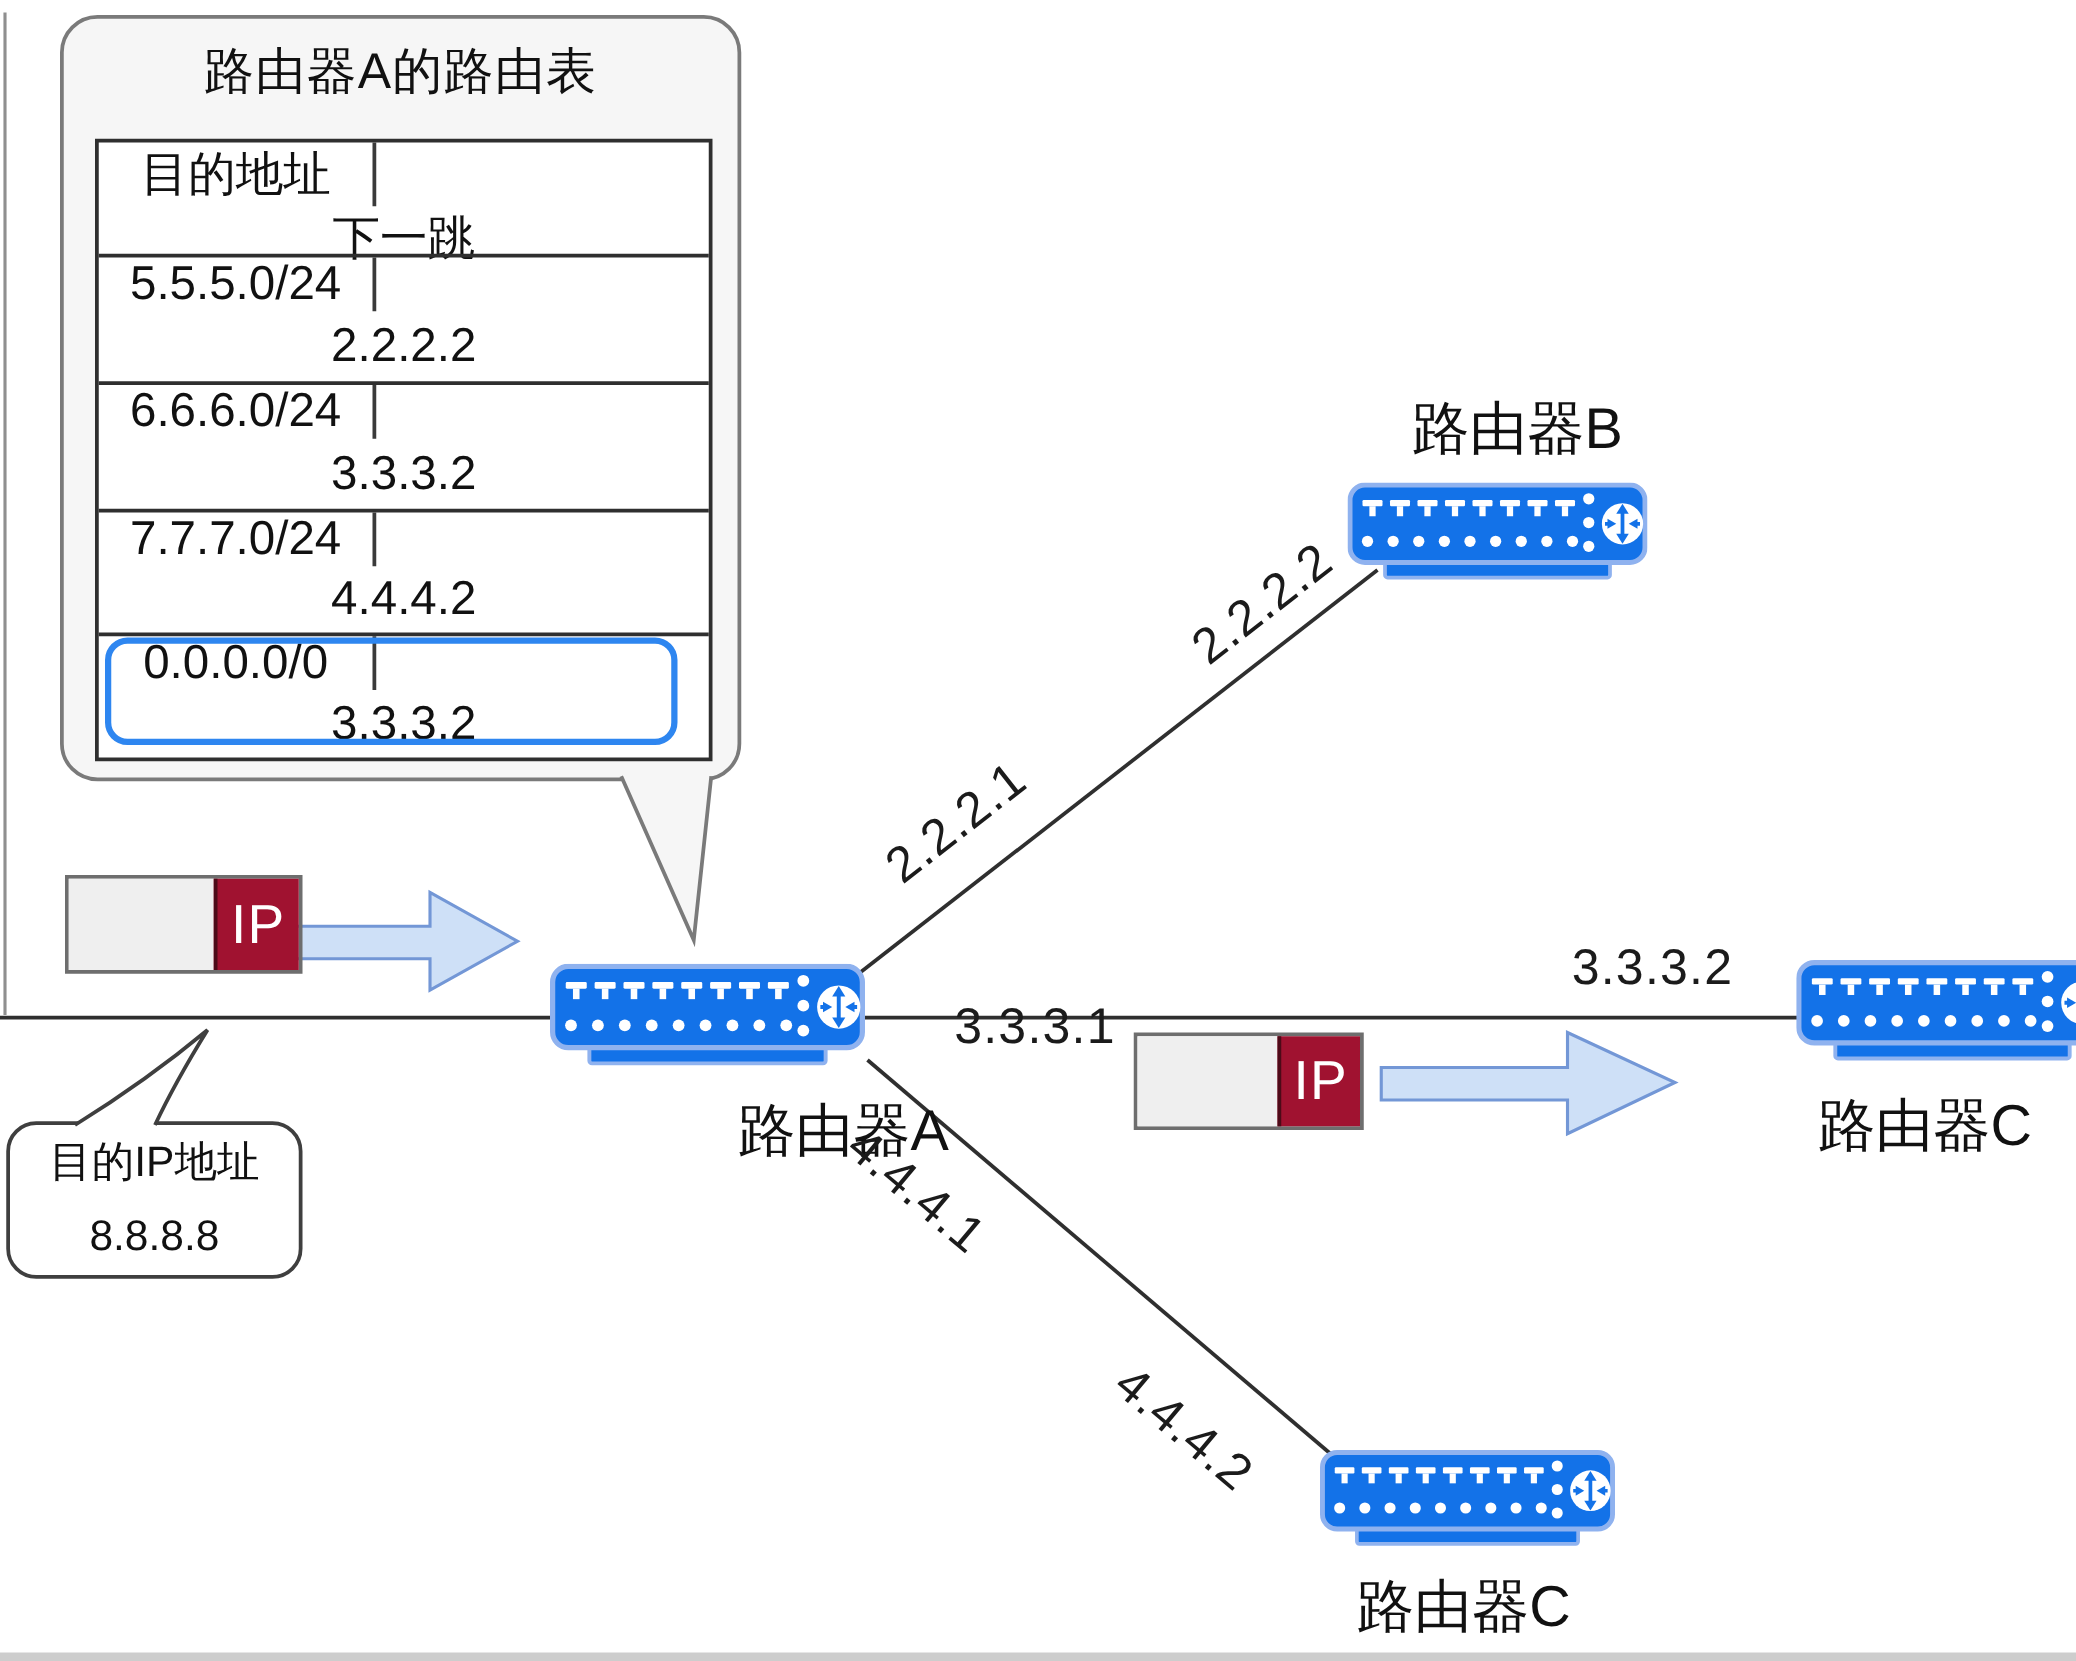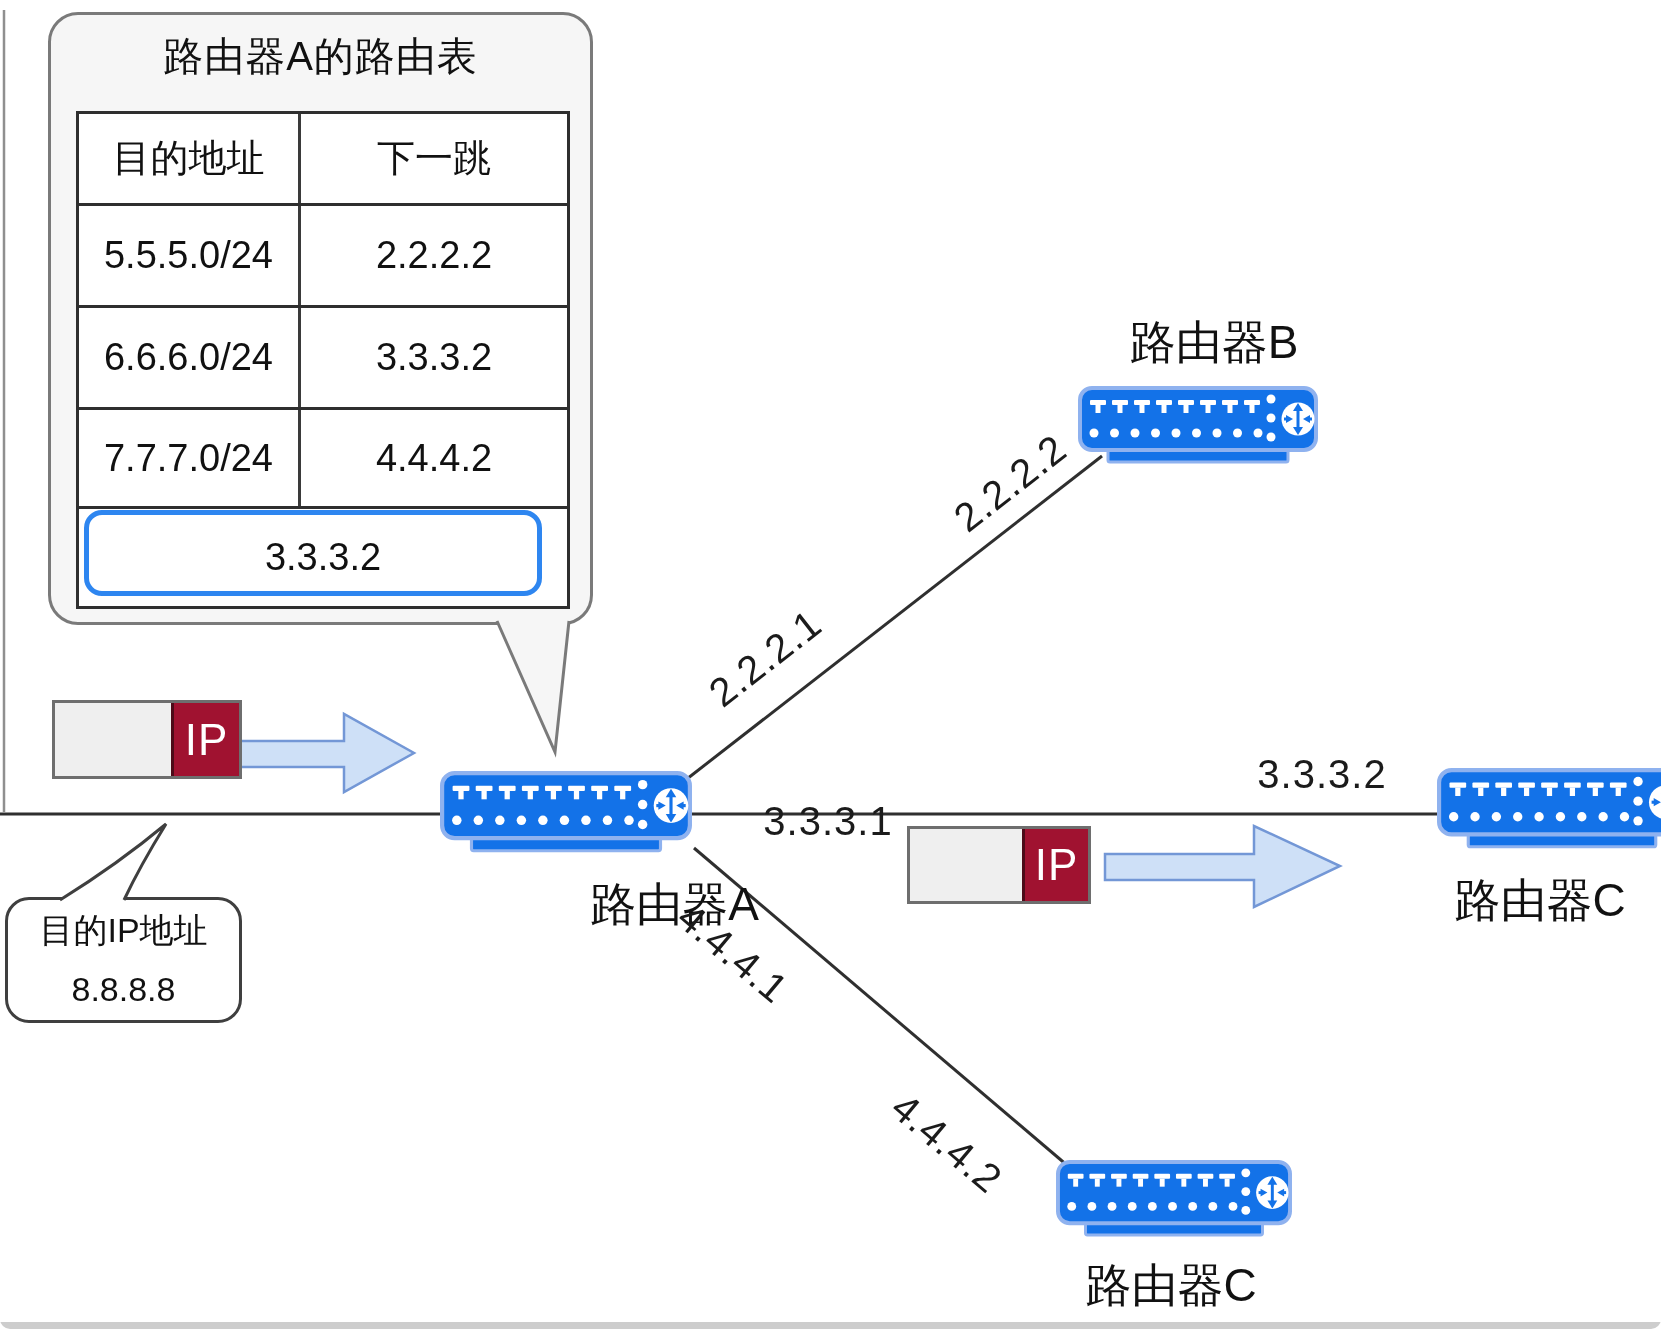--- a/index.html
+++ b/index.html
@@ -1,39 +1,39 @@
 <!DOCTYPE html>
 <html style="--router-blue: #1372E8; --router-outline: #8FB2EF; --packet-red: #A01230; --packet-gray: #EFEFEF; --arrow-fill: #CEE0F7; --arrow-stroke: #7397D6; --highlight-blue: #2E86F0; --line-dark: #2F2F2F;"><head>
 <meta charset="utf-8">
 <style>
   html,body{margin:0;padding:0;background:#fff;}
   #canvas{
     position:relative;width:1661px;height:1329px;overflow:hidden;
-    font-family:"Liberation Sans","DejaVu Sans",sans-serif;color:#1c1c1c;background:#fff;border-radius:10px;
+    font-family:"Liberation Sans","DejaVu Sans",sans-serif;color:#1c1c1c;background:#fff;
   }
   .abs{position:absolute;}
   svg{display:block;}
   
   #lines-layer{left:0;top:0;z-index:1;pointer-events:none;}
   #tails-layer{left:0;top:0;z-index:40;pointer-events:none;}
   
   .rt-callout{
     left:48px;top:12px;width:545px;height:613px;box-sizing:border-box;
     background:#f6f6f6;border:3px solid #7a7a7a;border-radius:30px;z-index:30;
   }
   .rt-title{
     position:absolute;left:0;top:14px;width:100%;text-align:center;
     font-size:40px;letter-spacing:1px;color:#111;
   }
   .rt-table{
     position:absolute;left:25px;top:96px;width:494px;height:498px;box-sizing:border-box;
     background:#fff;border:3px solid #2f2f2f;
     display:grid;grid-template-rows:89px 102px 102px 99px 100px;
   }
-  .rt-row{display:flex;border-top:3px solid #2f2f2f;}
+  .rt-row{display:flex;border-top:3px solid #2f2f2f;flex-direction:column;}
   .rt-row:first-child{border-top:none;}
   .rt-cell{display:flex;align-items:center;justify-content:center;font-size:38px;color:#111;}
   .rt-cell.c1{width:219px;border-right:3px solid #3a3a3a;}
   .rt-cell.c2{flex:1;}
   .rt-highlight{
     left:84px;top:510px;width:458px;height:86px;box-sizing:border-box;
     border:5px solid var(--highlight-blue,#2e86f0);border-radius:18px;z-index:32;
   }
   
   .dest-callout{
@@ -101,20 +101,21 @@
       </div>
       <div class="rt-row">
         <div class="rt-cell c1">6.6.6.0/24</div>
         <div class="rt-cell c2">3.3.3.2</div>
       </div>
       <div class="rt-row">
         <div class="rt-cell c1">7.7.7.0/24</div>
         <div class="rt-cell c2">4.4.4.2</div>
       </div>
       <div class="rt-row">
+        <div class="rt-cell c1">0.0.0.0/0</div>
         <div class="rt-cell c2">3.3.3.2</div>
       </div>
     </div>
   </div>
   <div class="abs rt-highlight"></div>
 
   <div class="abs dest-callout">
     <div class="l">目的IP地址</div>
     <div class="l">8.8.8.8</div>
   </div>

